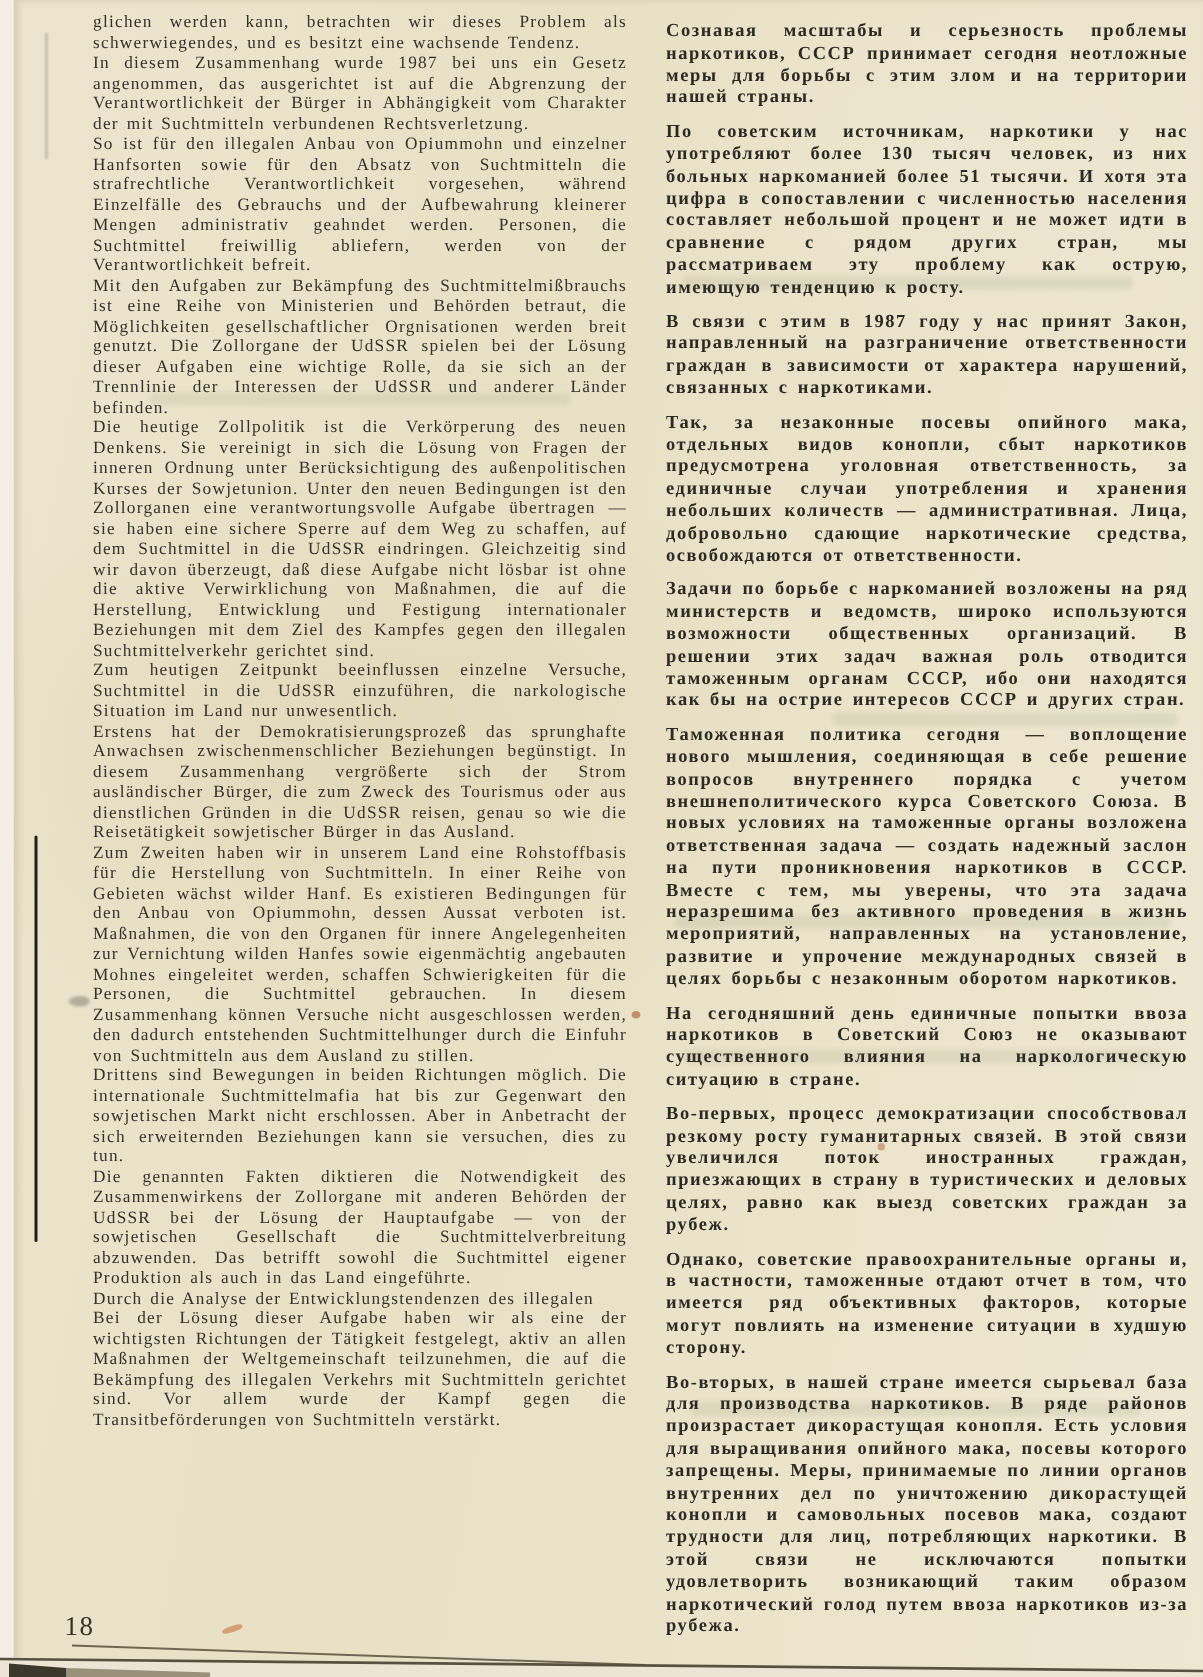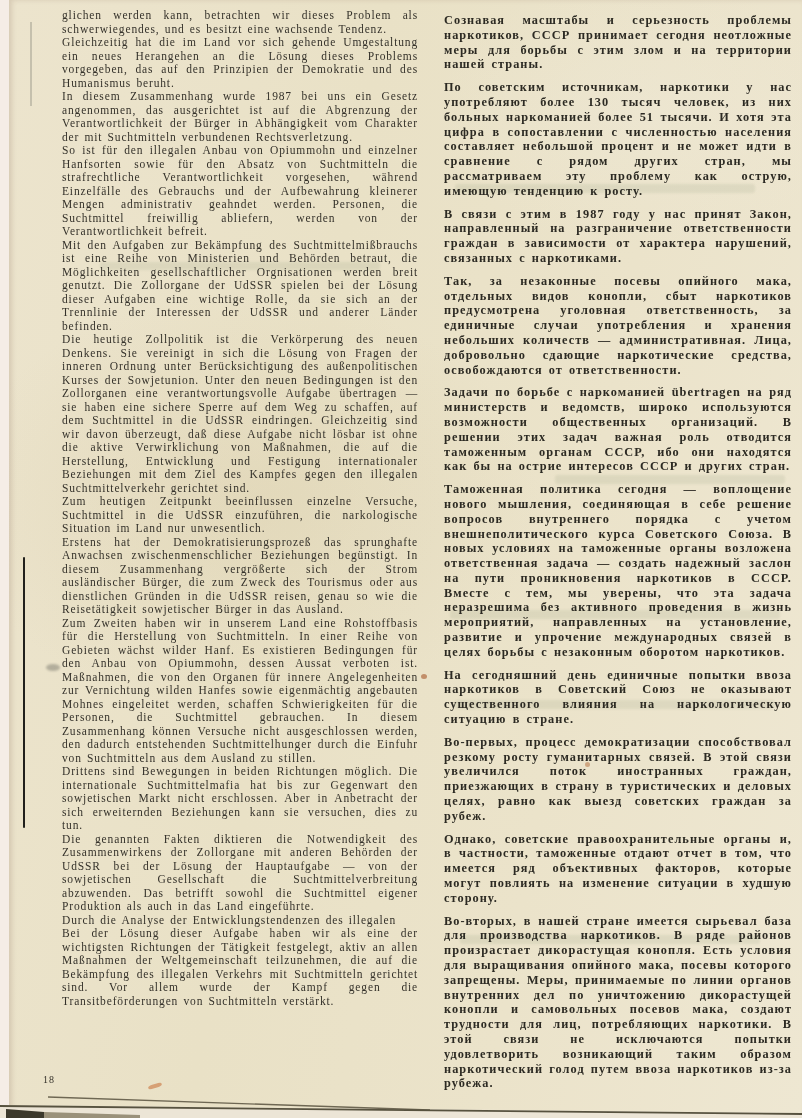--- a/index.html
+++ b/index.html
@@ -38,21 +38,21 @@
   }
   .col-ru{
     left:444px;top:13px;width:348px;
     font-size:12.3px;line-height:14.8px;
     font-weight:bold;color:var(--ink-ru);
     letter-spacing:1.05px;word-spacing:2px;
   }
   .col-ru p{margin:0 0 8px 0;}
   .page-number{
     position:absolute;left:43px;top:1074px;
-    font-size:10px;letter-spacing:1px;color:var(--ink);
+    font-size:18px;letter-spacing:1px;color:var(--ink);
   }
   .margin-line{
     position:absolute;left:23px;top:557px;width:2px;height:271px;
     background:var(--mark);border-radius:1px;
   }
   .crease-line{
     position:absolute;left:30px;top:22px;width:2px;height:84px;
     background:rgba(125,125,115,0.35);filter:blur(0.6px);
   }
   .smudge{
@@ -83,40 +83,39 @@
   <div class="stain" style="left:421px;top:674px;width:6px;height:5px;background:rgba(160,75,30,0.55);"></div>
   <div class="stain" style="left:148px;top:1084px;width:14px;height:4px;background:rgba(195,95,35,0.5);transform:rotate(-18deg);border-radius:40%;"></div>
   <div class="stain" style="left:585px;top:762px;width:5px;height:5px;background:rgba(170,90,40,0.45);"></div>
   <div class="smudge" style="left:46px;top:664px;width:14px;height:7px;"></div>
 
   <div class="crease-line"></div>
   <div class="margin-line"></div>
 
   <div class="col col-de" lang="de">
       <p>glichen werden kann, betrachten wir dieses Problem als schwerwiegendes, und es besitzt eine wachsende Tendenz.</p>
-      <p>Gleichzeitig hat die im Land vor sich gehende Umgestaltung ein neues Herangehen an die Lösung dieses Problems vorgegeben, das auf den Prinzipien der Demokratie und des Humanismus beruht.</p>
       <p>In diesem Zusammenhang wurde 1987 bei uns ein Gesetz angenommen, das ausgerichtet ist auf die Abgrenzung der Verantwortlichkeit der Bürger in Abhängigkeit vom Charakter der mit Suchtmitteln verbundenen Rechtsverletzung.</p>
       <p>So ist für den illegalen Anbau von Opiummohn und einzelner Hanfsorten sowie für den Absatz von Suchtmitteln die strafrechtliche Verantwortlichkeit vorgesehen, während Einzelfälle des Gebrauchs und der Aufbewahrung kleinerer Mengen administrativ geahndet werden. Personen, die Suchtmittel freiwillig abliefern, werden von der Verantwortlichkeit befreit.</p>
       <p>Mit den Aufgaben zur Bekämpfung des Suchtmittelmißbrauchs ist eine Reihe von Ministerien und Behörden betraut, die Möglichkeiten gesellschaftlicher Orgnisationen werden breit genutzt. Die Zollorgane der UdSSR spielen bei der Lösung dieser Aufgaben eine wichtige Rolle, da sie sich an der Trennlinie der Interessen der UdSSR und anderer Länder befinden.</p>
       <p>Die heutige Zollpolitik ist die Verkörperung des neuen Denkens. Sie vereinigt in sich die Lösung von Fragen der inneren Ordnung unter Berücksichtigung des außenpolitischen Kurses der Sowjetunion. Unter den neuen Bedingungen ist den Zollorganen eine verantwortungsvolle Aufgabe übertragen — sie haben eine sichere Sperre auf dem Weg zu schaffen, auf dem Suchtmittel in die UdSSR eindringen. Gleichzeitig sind wir davon überzeugt, daß diese Aufgabe nicht lösbar ist ohne die aktive Verwirklichung von Maßnahmen, die auf die Herstellung, Entwicklung und Festigung internationaler Beziehungen mit dem Ziel des Kampfes gegen den illegalen Suchtmittelverkehr gerichtet sind.</p>
       <p>Zum heutigen Zeitpunkt beeinflussen einzelne Versuche, Suchtmittel in die UdSSR einzuführen, die narkologische Situation im Land nur unwesentlich.</p>
       <p>Erstens hat der Demokratisierungsprozeß das sprunghafte Anwachsen zwischenmenschlicher Beziehungen begünstigt. In diesem Zusammenhang vergrößerte sich der Strom ausländischer Bürger, die zum Zweck des Tourismus oder aus dienstlichen Gründen in die UdSSR reisen, genau so wie die Reisetätigkeit sowjetischer Bürger in das Ausland.</p>
       <p>Zum Zweiten haben wir in unserem Land eine Rohstoffbasis für die Herstellung von Suchtmitteln. In einer Reihe von Gebieten wächst wilder Hanf. Es existieren Bedingungen für den Anbau von Opiummohn, dessen Aussat verboten ist. Maßnahmen, die von den Organen für innere Angelegenheiten zur Vernichtung wilden Hanfes sowie eigenmächtig angebauten Mohnes eingeleitet werden, schaffen Schwierigkeiten für die Personen, die Suchtmittel gebrauchen. In diesem Zusammenhang können Versuche nicht ausgeschlossen werden, den dadurch entstehenden Suchtmittelhunger durch die Einfuhr von Suchtmitteln aus dem Ausland zu stillen.</p>
       <p>Drittens sind Bewegungen in beiden Richtungen möglich. Die internationale Suchtmittelmafia hat bis zur Gegenwart den sowjetischen Markt nicht erschlossen. Aber in Anbetracht der sich erweiternden Beziehungen kann sie versuchen, dies zu tun.</p>
       <p>Die genannten Fakten diktieren die Notwendigkeit des Zusammenwirkens der Zollorgane mit anderen Behörden der UdSSR bei der Lösung der Hauptaufgabe — von der sowjetischen Gesellschaft die Suchtmittelverbreitung abzuwenden. Das betrifft sowohl die Suchtmittel eigener Produktion als auch in das Land eingeführte.</p>
       <p>Durch die Analyse der Entwicklungstendenzen des illegalen</p>
       <p>Bei der Lösung dieser Aufgabe haben wir als eine der wichtigsten Richtungen der Tätigkeit festgelegt, aktiv an allen Maßnahmen der Weltgemeinschaft teilzunehmen, die auf die Bekämpfung des illegalen Verkehrs mit Suchtmitteln gerichtet sind. Vor allem wurde der Kampf gegen die Transitbeförderungen von Suchtmitteln verstärkt.</p>
     </div>
 
   <div class="col col-ru" lang="ru">
       <p>Сознавая масштабы и серьезность проблемы наркотиков, СССР принимает сегодня неотложные меры для борьбы с этим злом и на территории нашей страны.</p>
       <p>По советским источникам, наркотики у нас употребляют более 130 тысяч человек, из них больных наркоманией более 51 тысячи. И хотя эта цифра в сопоставлении с численностью населения составляет небольшой процент и не может идти в сравнение с рядом других стран, мы рассматриваем эту проблему как острую, имеющую тенденцию к росту.</p>
       <p>В связи с этим в 1987 году у нас принят Закон, направленный на разграничение ответственности граждан в зависимости от характера нарушений, связанных с наркотиками.</p>
       <p>Так, за незаконные посевы опийного мака, отдельных видов конопли, сбыт наркотиков предусмотрена уголовная ответственность, за единичные случаи употребления и хранения небольших количеств — административная. Лица, добровольно сдающие наркотические средства, освобождаются от ответственности.</p>
-      <p>Задачи по борьбе с наркоманией übertragen на ряд министерств и ведомств, широко используются возможности общественных организаций. В решении этих задач важная роль отводится таможенным органам СССР, ибо они находятся как бы на острие интересов СССР и других стран.</p>
+      <p>Задачи по борьбе с наркоманией возложены на ряд министерств и ведомств, широко используются возможности общественных организаций. В решении этих задач важная роль отводится таможенным органам СССР, ибо они находятся как бы на острие интересов СССР и других стран.</p>
       <p>Таможенная политика сегодня — воплощение нового мышления, соединяющая в себе решение вопросов внутреннего порядка с учетом внешнеполитического курса Советского Союза. В новых условиях на таможенные органы возложена ответственная задача — создать надежный заслон на пути проникновения наркотиков в СССР. Вместе с тем, мы уверены, что эта задача неразрешима без активного проведения в жизнь мероприятий, направленных на установление, развитие и упрочение международных связей в целях борьбы с незаконным оборотом наркотиков.</p>
       <p>На сегодняшний день единичные попытки ввоза наркотиков в Советский Союз не оказывают существенного влияния на наркологическую ситуацию в стране.</p>
       <p>Во-первых, процесс демократизации способствовал резкому росту гуманитарных связей. В этой связи увеличился поток иностранных граждан, приезжающих в страну в туристических и деловых целях, равно как выезд советских граждан за рубеж.</p>
       <p>Однако, советские правоохранительные органы и, в частности, таможенные отдают отчет в том, что имеется ряд объективных факторов, которые могут повлиять на изменение ситуации в худшую сторону.</p>
       <p>Во-вторых, в нашей стране имеется сырьевал база для производства наркотиков. В ряде районов произрастает дикорастущая конопля. Есть условия для выращивания опийного мака, посевы которого запрещены. Меры, принимаемые по линии органов внутренних дел по уничтожению дикорастущей конопли и самовольных посевов мака, создают трудности для лиц, потребляющих наркотики. В этой связи не исключаются попытки удовлетворить возникающий таким образом наркотический голод путем ввоза наркотиков из-за рубежа.</p>
     </div>
 
   <div class="page-number">18</div>
 
   <svg class="bottom-edges" viewBox="0 0 802 1118" xmlns="http://www.w3.org/2000/svg">

